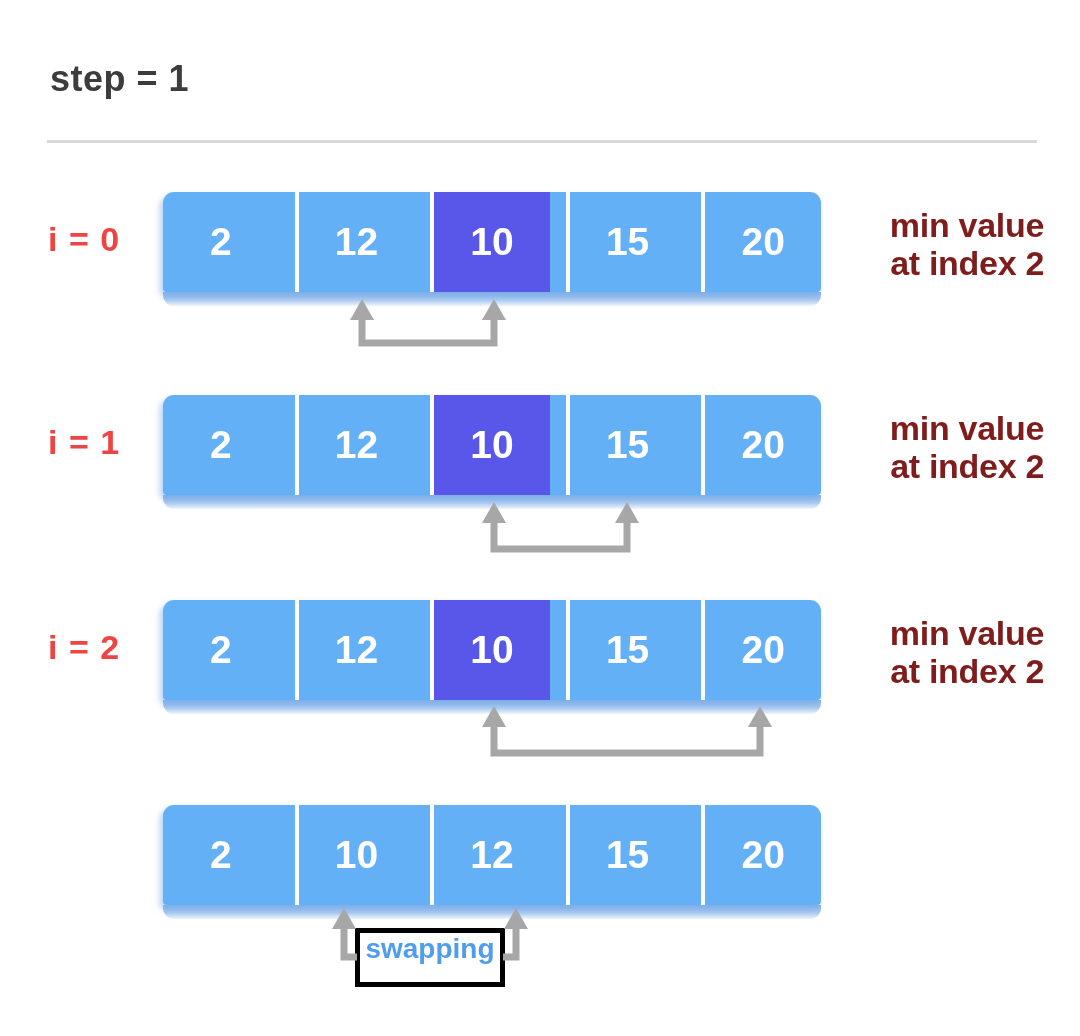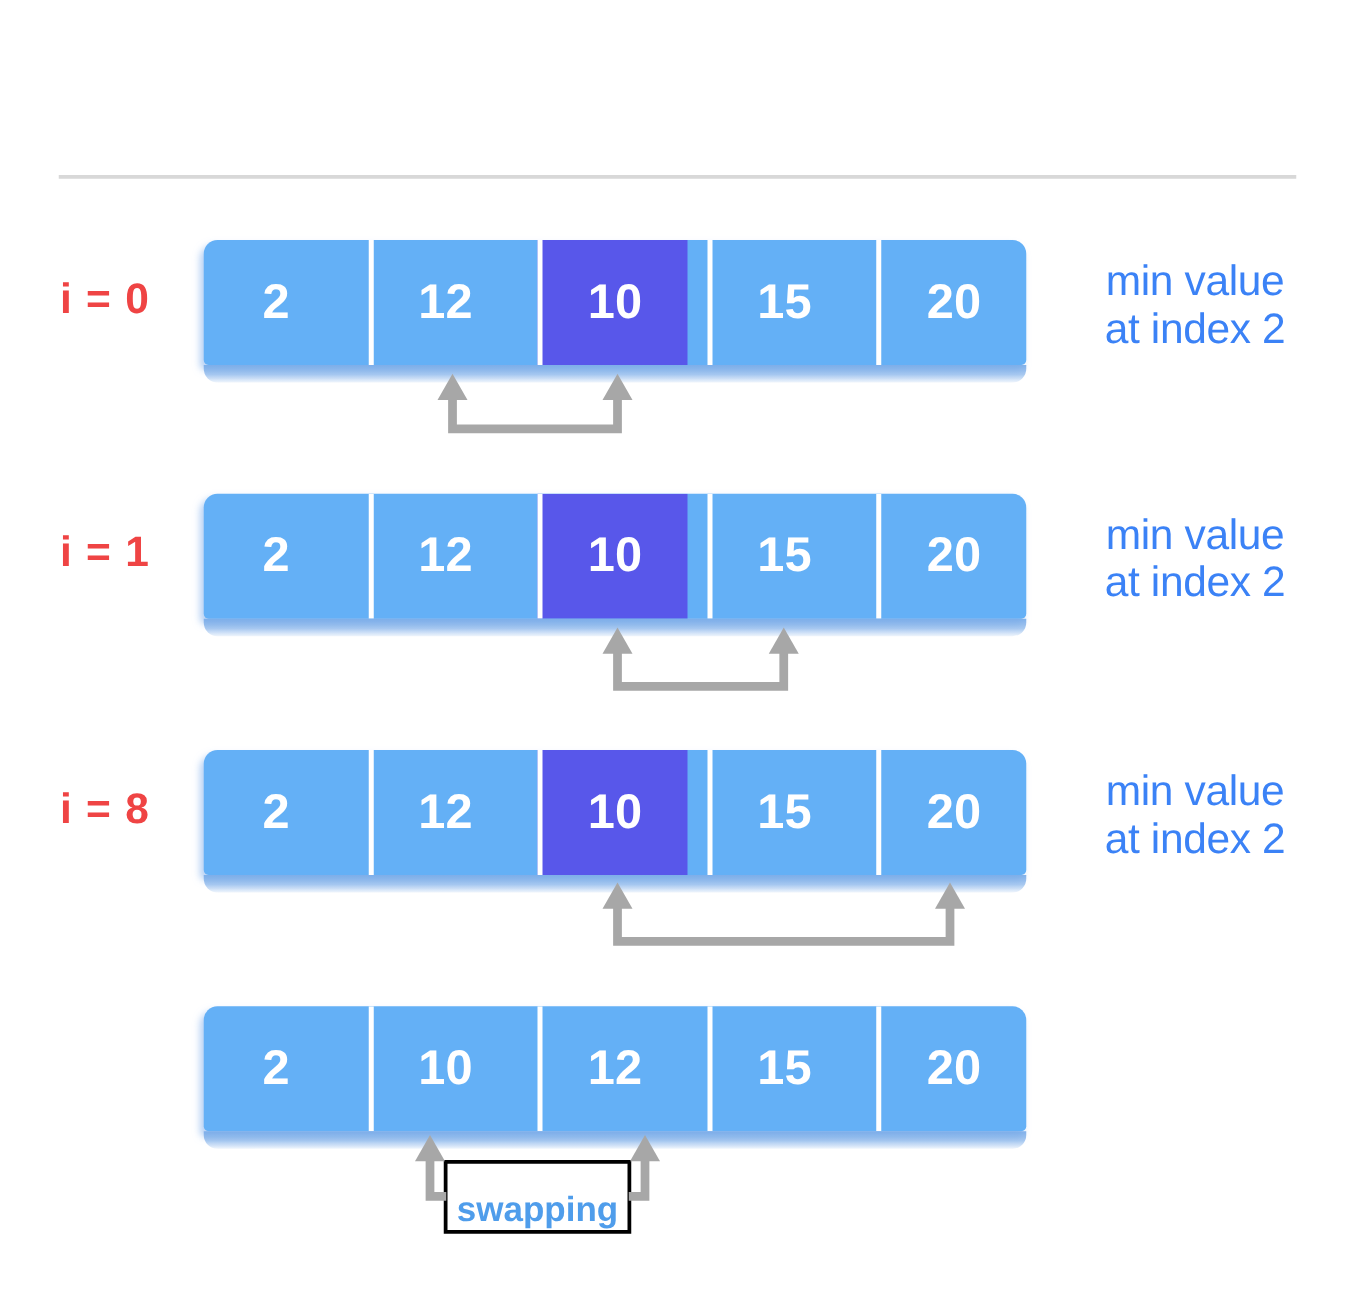--- a/index.html
+++ b/index.html
@@ -80,59 +80,60 @@
     height: 14px;
     background: linear-gradient(180deg, rgba(122, 172, 232, 0.95) 0%, rgba(122, 172, 232, 0.65) 55%, rgba(122, 172, 232, 0.12) 100%);
     border-radius: 0 0 11px 11px;
     filter: blur(0.6px);
   }
   .caption {
     position: absolute;
     left: 868px;
     top: 14px;
     width: 176px;
-    text-align: center;
+    text-align: right;
     font-size: 34px;
-    font-weight: 400;
-    color: #3b82f6;
+    font-weight: 700;
+    color: #7f1d1d;
     line-height: 38px;
     letter-spacing: -0.3px;
   }
   .arrow-layer {
     position: absolute;
     left: 0;
     top: 0;
     width: 1080px;
     height: 1036px;
     pointer-events: none;
   }
   .swap-box {
     position: absolute;
     left: 355px;
     top: 123px;   
     width: 150px;
     height: 59px;
     box-sizing: border-box;
-    border: 3px solid #000000;
+    border: 5px solid #000000;
     background: #ffffff;
     display: flex;
-    align-items: flex-end;
+    align-items: flex-start;
     justify-content: center;
   }
   .swap-label {
     font-size: 28px;
     font-weight: 700;
     color: #4f9deb;
   }
 </style>
 </head>
 <body>
 
 <div class="canvas">
 
+  <div class="step-title">step = 1</div>
   <div class="top-rule"></div>
 
   <div class="row" style="top:192px">
     <div class="row-label">i = 0</div>
     <div class="bar">
       <div class="cells">
         <div class="cell">2</div>
         <div class="cell">12</div>
         <div class="cell highlight">10</div>
         <div class="cell">15</div>
@@ -156,21 +157,21 @@
         <div class="cell">20</div>
       </div>
     </div>
     <div class="caption">
       <div>min value</div>
       <div>at index 2</div>
     </div>
   </div>
 
   <div class="row" style="top:600px">
-    <div class="row-label">i = 8</div>
+    <div class="row-label">i = 2</div>
     <div class="bar">
       <div class="cells">
         <div class="cell">2</div>
         <div class="cell">12</div>
         <div class="cell highlight">10</div>
         <div class="cell">15</div>
         <div class="cell">20</div>
       </div>
     </div>
     <div class="caption">

